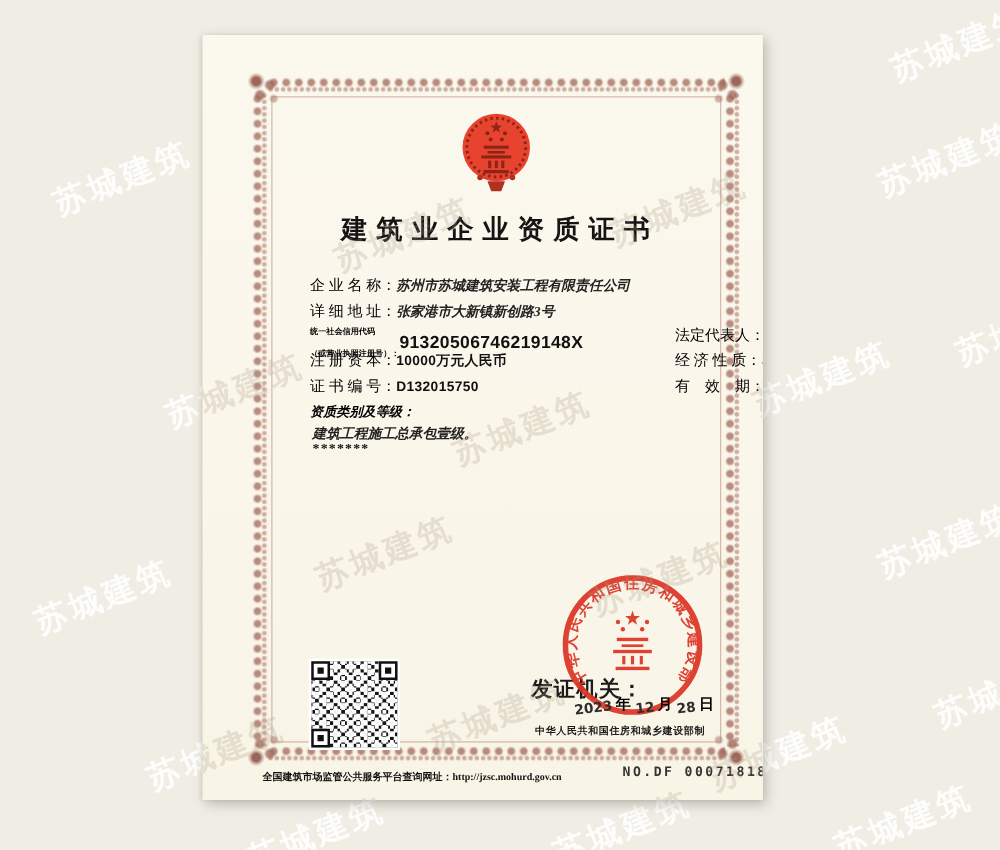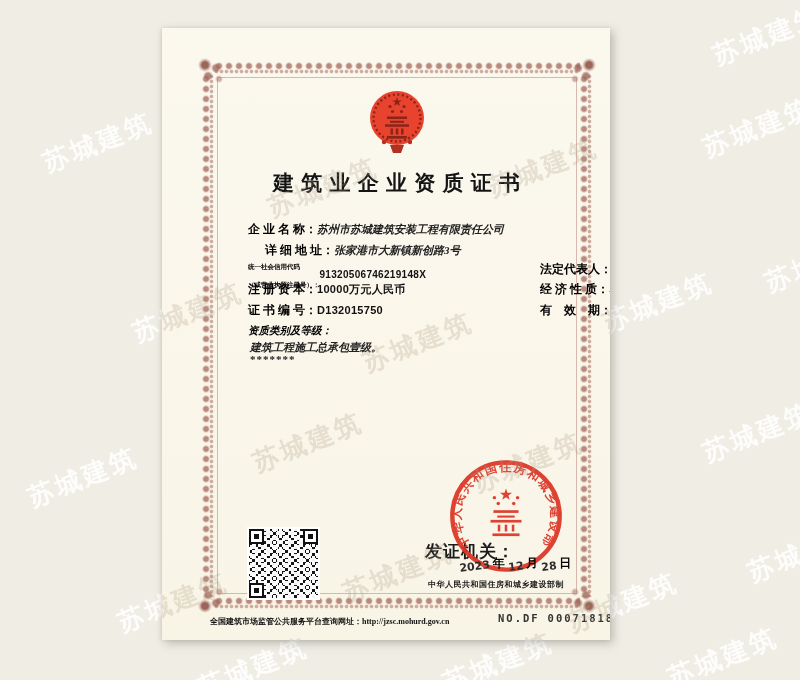--- a/index.html
+++ b/index.html
@@ -55,21 +55,21 @@
   .inner-line { position:absolute; inset:13px; border:1px solid rgba(176,126,112,.5); }
 
   
   .emblem { position:absolute; left:42px; right:20px; top:58px; display:flex; justify-content:center; }
   .cert-title { position:absolute; left:42px; right:20px; top:141px; text-align:center;
     font-size:21px; font-weight:bold; letter-spacing:1px; color:#141414; }
   .cert-subtitle { position:absolute; left:42px; right:20px; top:170px; text-align:center;
     font-size:12px; font-weight:bold; letter-spacing:2px; }
 
   .row { position:absolute; white-space:nowrap; }
-  .lab { font-weight:bold; font-size:12px; color:#000; }
+  .lab { font-weight:normal; font-size:12px; color:#000; }
   .lab-sm { font-weight:bold; font-size:10.5px; color:#000; }
   .val-hand { font-style:italic; font-weight:600; font-size:11px; color:#222;
     font-family:"Liberation Serif", serif; }
   .val-print { font-weight:bold; font-size:11px; color:#111;
     font-family:"Liberation Sans", sans-serif; letter-spacing:.3px; }
   .val-tiny { font-weight:bold; font-size:7px; color:#222; font-style:italic; }
   .micro { font-weight:bold; font-size:6.5px; line-height:7.5px; color:#000; display:inline-block; vertical-align:middle; }
   .col2 { position:absolute; left:292px; top:0; white-space:nowrap; }
 
   
@@ -157,29 +157,29 @@
       <polygon points="25,59 39,59 36,67 28,67" fill="#b03122"></polygon>
     </svg>
   </div>
 
   <div class="cert-title">建 筑 业 企 业 资 质 证 书</div>
 
   <div class="row" style="left:86px; top:191px;">
     <span class="lab">企 业 名 称：</span><span class="val-hand">苏州市苏城建筑安装工程有限责任公司</span>
   </div>
 
-  <div class="row" style="left:103px; top:212px;">
+  <div class="row" style="left:86px; top:212px;">
     <span class="lab">详 细 地 址：</span><span class="val-hand">张家港市大新镇新创路3号</span>
   </div>
 
   <div class="row" style="left:86px; top:228px; width:345px;">
     <span style="display:inline-block; vertical-align:middle;">
       <span class="micro">统一社会信用代码</span><br>
       <span class="micro">（或营业执照注册号）：</span>
-    </span><span class="val-print" style="font-size:10px;margin-top:36px;">91320506746219148X</span>
+    </span><span class="val-print" style="font-size:14px;margin-top:36px;">91320506746219148X</span>
     <span class="col2" style="top:3px;">
       <span class="lab">法定代表人：</span>
     </span>
   </div>
 
   <div class="row" style="left:86px; top:251px; width:345px;">
     <span class="lab">注 册 资 本：</span><span class="val-print">10000万元人民币</span>
     <span class="col2">
       <span class="lab">经 济 性 质：</span><span class="val-tiny">有限责任公司（自然人投资或控股）</span>
     </span>

